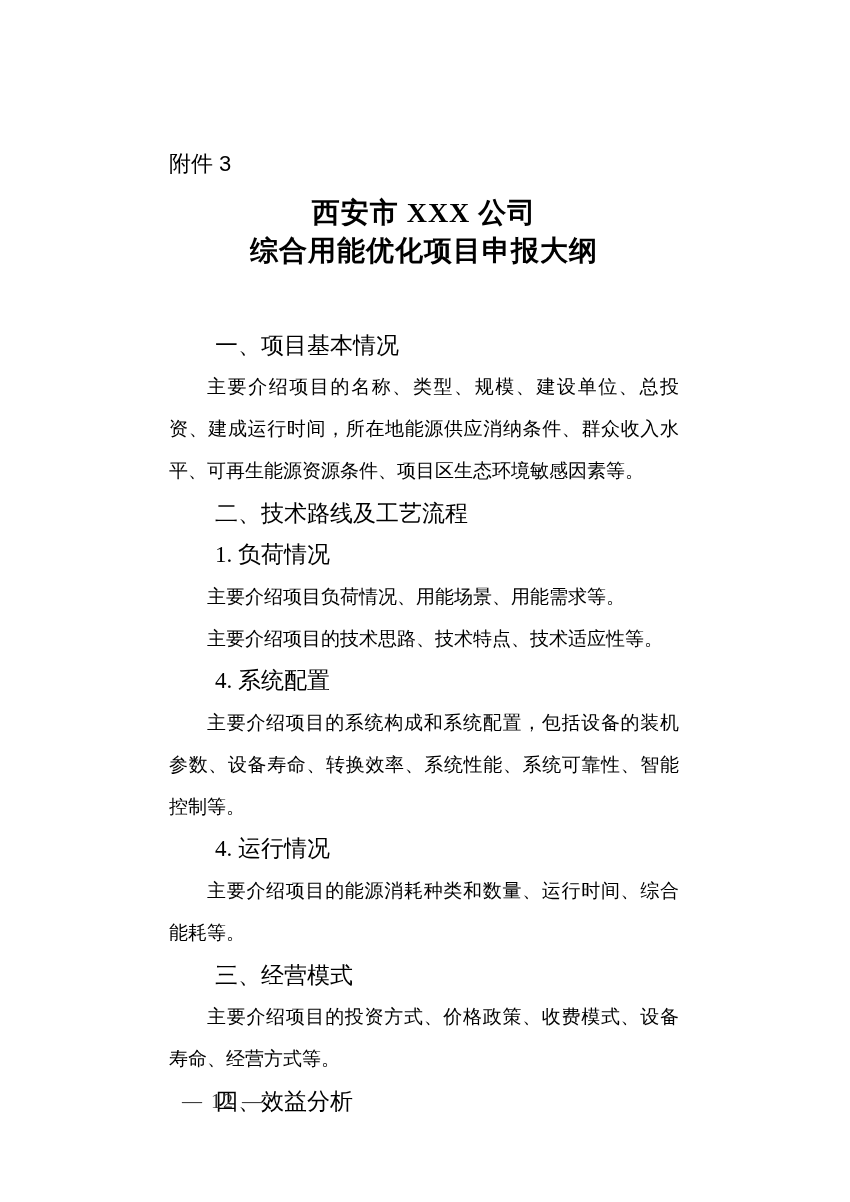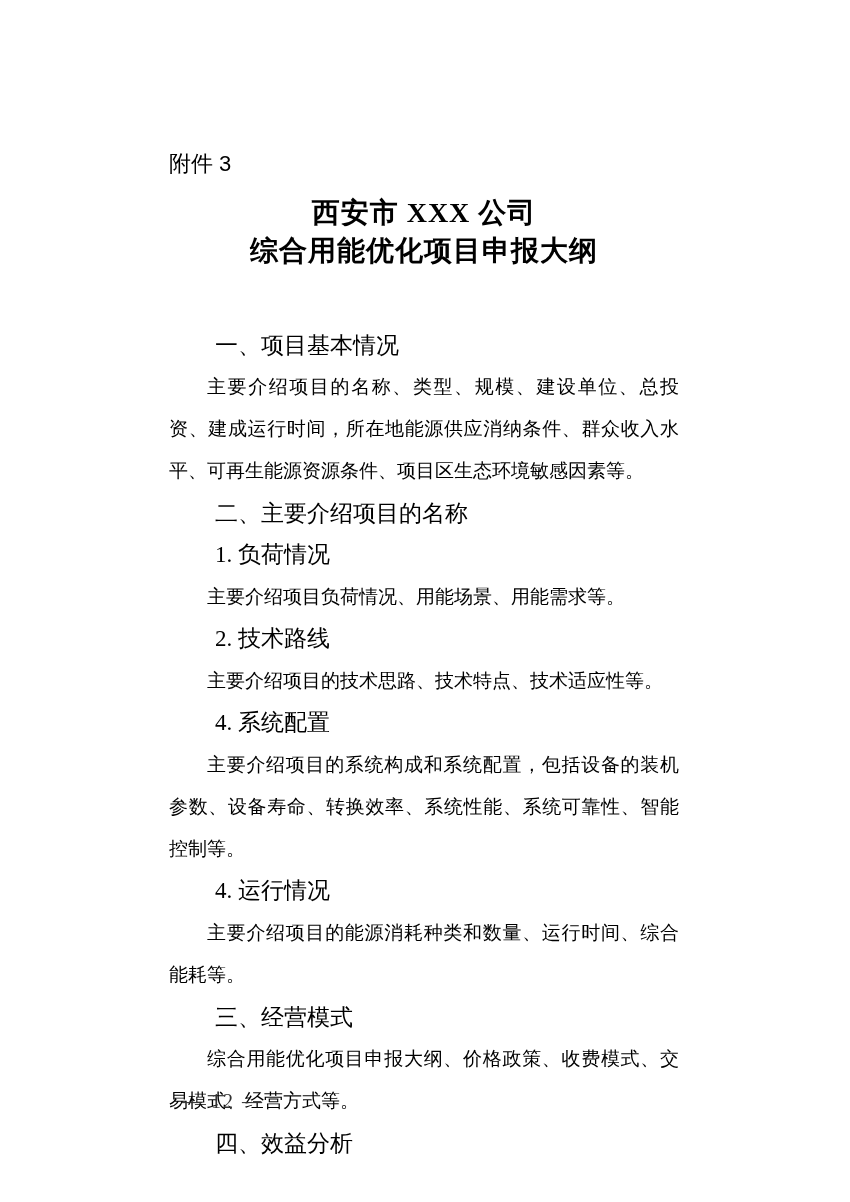--- a/index.html
+++ b/index.html
@@ -86,36 +86,35 @@
   <div class="title-block">
     <div class="doc-title">西安市 XXX 公司</div>
     <div class="doc-title">综合用能优化项目申报大纲</div>
   </div>
 
   <div class="content">
 
     <div class="sec-heading">一、项目基本情况</div>
     <p class="body-para">主要介绍项目的名称、类型、规模、建设单位、总投资、建成运行时间，所在地能源供应消纳条件、群众收入水平、可再生能源资源条件、项目区生态环境敏感因素等。</p>
 
-    <div class="sec-heading">二、主要介绍项目的名称</div>
+    <div class="sec-heading">二、技术路线及工艺流程</div>
 
     <div class="sub-heading">1. 负荷情况</div>
     <p class="body-para">主要介绍项目负荷情况、用能场景、用能需求等。</p>
 
-    <div class="sub-heading">2. 技术路线</div>
     <p class="body-para">主要介绍项目的技术思路、技术特点、技术适应性等。</p>
 
     <div class="sub-heading">4. 系统配置</div>
     <p class="body-para">主要介绍项目的系统构成和系统配置，包括设备的装机参数、设备寿命、转换效率、系统性能、系统可靠性、智能控制等。</p>
 
     <div class="sub-heading">4. 运行情况</div>
     <p class="body-para">主要介绍项目的能源消耗种类和数量、运行时间、综合能耗等。</p>
 
     <div class="sec-heading">三、经营模式</div>
-    <p class="body-para">综合用能优化项目申报大纲、价格政策、收费模式、交易模式、经营方式等。</p>
+    <p class="body-para">主要介绍项目的投资方式、价格政策、收费模式、设备寿命、经营方式等。</p>
 
     <div class="sec-heading">四、效益分析</div>
 
   </div>
 
   <div class="page-number">— 12 —</div>
 
 </div>
 
 </body></html>

